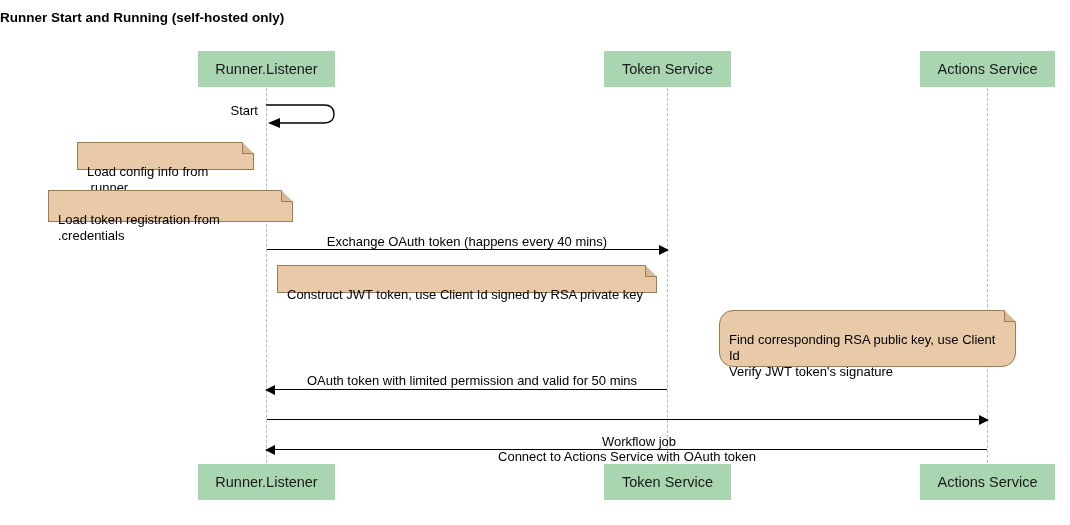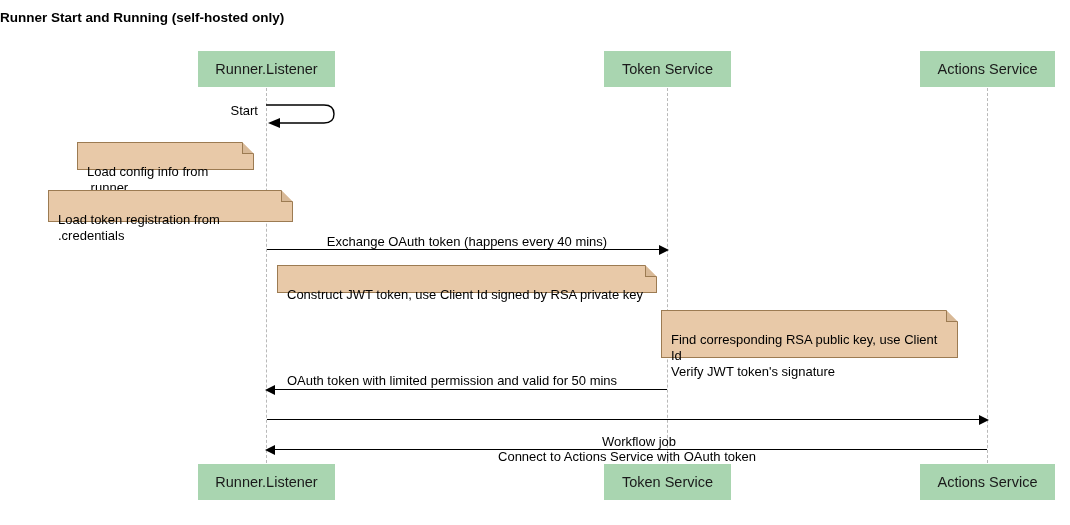--- a/index.html
+++ b/index.html
@@ -159,30 +159,30 @@
   <div class="msg" style="left:267px; top:249px; width:392px;"></div>
   <div class="arrowhead right" style="left:659px; top:244.5px;"></div>
   <div class="msg-label" style="left:267px; top:234px; width:400px;">Exchange OAuth token (happens every 40 mins)</div>
 
   <div class="note" style="left:277px; top:265px; width:380px; height:28px;">
     <span>Construct JWT token, use Client Id signed by RSA private key</span>
     <span class="note-corner-cut"></span>
     <span class="note-fold"></span>
   </div>
 
-  <div class="note" style="left:661px; top:310px; width:297px; height:48px;">
+  <div class="note" style="left:719px; top:310px; width:297px; height:57px;border-radius:14px;">
     <span>Find corresponding RSA public key, use Client Id
 Verify JWT token's signature</span>
     <span class="note-corner-cut"></span>
     <span class="note-fold"></span>
   </div>
 
   <div class="msg" style="left:275px; top:389px; width:392px;"></div>
   <div class="arrowhead left" style="left:265px; top:384.5px;"></div>
-  <div class="msg-label" style="left:252px; top:373px; width:400px;">OAuth token with limited permission and valid for 50 mins</div>
+  <div class="msg-label" style="left:272px; top:373px; width:400px;">OAuth token with limited permission and valid for 50 mins</div>
 
   <div class="msg" style="left:267px; top:419px; width:712px;"></div>
   <div class="arrowhead right" style="left:979px; top:414.5px;"></div>
   <div class="msg-label" style="left:267px; top:404px; width:720px;margin-top:45px;">Connect to Actions Service with OAuth token</div>
 
   <div class="msg" style="left:275px; top:449px; width:712px;"></div>
   <div class="arrowhead left" style="left:265px; top:444.5px;"></div>
   <div class="msg-label" style="left:499px; top:434px; width:280px;">Workflow job</div>
 
   <div class="participant" style="left:198px; top:464px; width:137px;">

